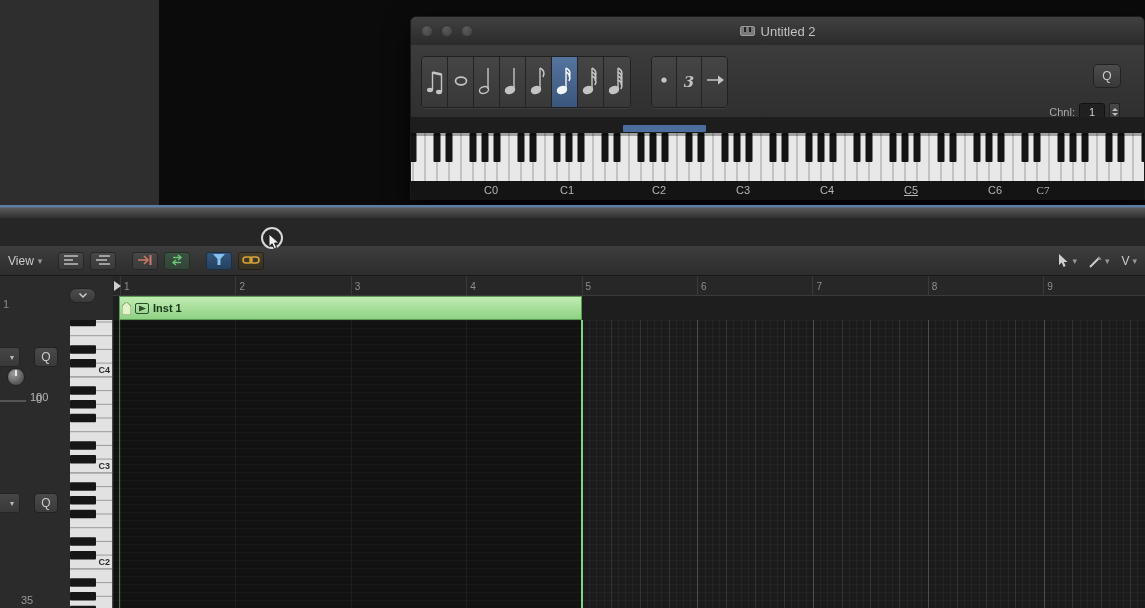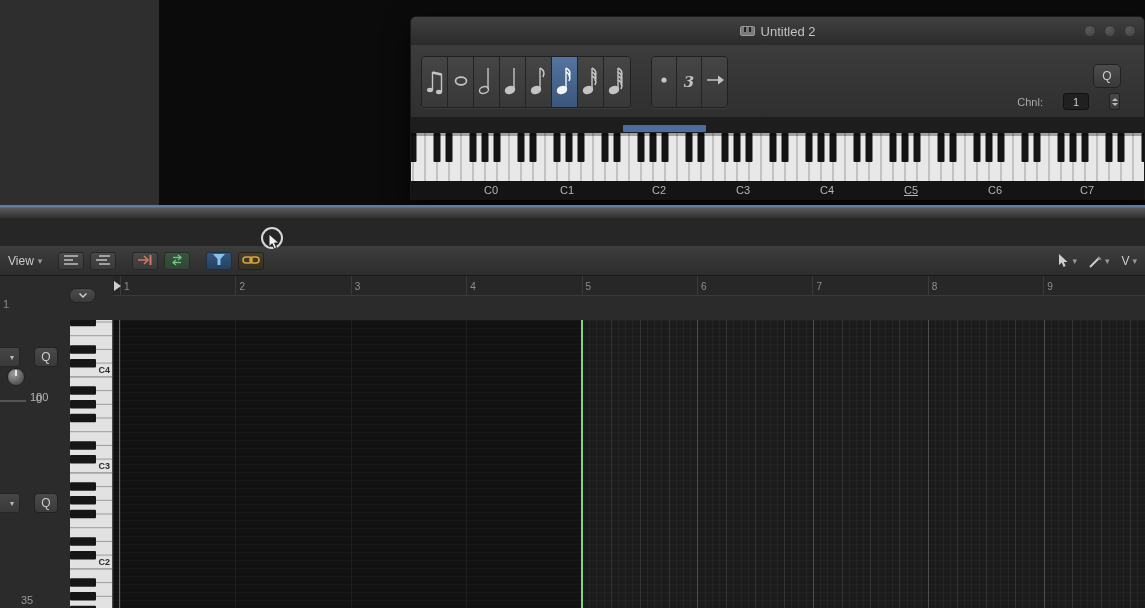--- a/index.html
+++ b/index.html
@@ -7,21 +7,21 @@
           font-family:"Liberation Sans",sans-serif;-webkit-font-smoothing:antialiased;}
 
   
   .bk-gray{position:absolute;left:0;top:0;width:159px;height:205px;background:#2e2e2e;}
   .bk-black{position:absolute;left:159px;top:0;width:986px;height:205px;background:#0b0b0b;}
 
   
   .window{position:absolute;left:410px;top:16px;width:735px;height:184px;background:#2f2f2f;
           border-radius:6px 6px 0 0;box-shadow:0 10px 26px rgba(0,0,0,.7);border:1px solid #1a1a1a;box-sizing:border-box;}
   .titlebar{height:28px;border-radius:5px 5px 0 0;background:linear-gradient(#404040,#2b2b2b);
-            border-bottom:1px solid #151515;position:relative;display:flex;align-items:center;justify-content:flex-end;}
+            border-bottom:1px solid #151515;position:relative;display:flex;align-items:center;}
   .tl-group{display:flex;margin-left:10px;}
   .tl{width:12px;height:12px;border-radius:50%;background:radial-gradient(circle at 35% 30%,#5a5a5a,#424242);
       border:1px solid #333;box-sizing:border-box;margin-right:8px;}
   .win-title{position:absolute;left:50%;transform:translateX(-50%);color:#c2c2c2;font-size:13px;
              display:flex;gap:6px;align-items:center;white-space:nowrap;}
 
   .controls{position:absolute;left:0;top:28px;width:100%;height:72px;background:linear-gradient(#3c3c3c,#2f2f2f);}
   .btn-group{position:absolute;top:11px;height:52px;display:flex;border:1px solid #202020;border-radius:4px;
              overflow:hidden;box-sizing:border-box;box-shadow:0 1px 0 rgba(255,255,255,.06);}
   .note-group{left:10px;}
@@ -31,21 +31,21 @@
         background:linear-gradient(#454545,#383838);border-right:1px solid #232323;box-sizing:border-box;}
   .nbtn{width:26px;} .abtn{width:25px;} .dbtn{width:37px;}
   .nbtn:last-child,.abtn:last-child,.dbtn:last-child{border-right:none;}
   .sel{background:linear-gradient(#54749e,#3a567c)!important;color:#f2f5fa!important;}
   .dbtn{font-family:"DejaVu Serif",serif;font-style:italic;font-weight:bold;font-size:15px;letter-spacing:-1px;}
   .trip{font-family:"DejaVu Serif",serif;font-style:italic;font-weight:bold;font-size:15px;}
 
   .q-btn{position:absolute;right:23px;top:19px;width:28px;height:24px;border-radius:5px;
          background:linear-gradient(#4c4c4c,#383838);border:1px solid #222;color:#ccc;font-size:12px;
          display:flex;align-items:center;justify-content:center;box-sizing:border-box;}
-  .chnl{position:absolute;right:24px;top:48px;display:flex;align-items:center;gap:20px;color:#a8a8a8;font-size:11px;}
+  .chnl{position:absolute;right:24px;top:58px;display:flex;align-items:center;gap:4px;color:#a8a8a8;font-size:11px;}
   .chnl-box{width:26px;height:17px;background:#202020;border:1px solid #111;border-radius:3px;color:#ccc;
             display:flex;align-items:center;justify-content:center;font-size:11px;box-sizing:border-box;}
   .stepper{width:11px;height:17px;background:linear-gradient(#484848,#383838);border:1px solid #222;border-radius:2px;
            display:flex;flex-direction:column;align-items:center;justify-content:center;gap:2px;box-sizing:border-box;}
   .stepper i{width:0;height:0;border-left:3px solid transparent;border-right:3px solid transparent;}
   .stepper .up{border-bottom:3px solid #bbb;} .stepper .dn{border-top:3px solid #bbb;}
 
   .kb-frame{position:absolute;left:0;top:100px;width:100%;height:16px;background:#1d1d1d;}
   .kb-range{position:absolute;left:212px;top:8px;width:83px;height:7px;background:#4c6e9e;border-radius:1px;}
   .kb-keys{position:absolute;left:0;top:116px;width:100%;height:48px;overflow:hidden;}
@@ -367,21 +367,21 @@
           <rect width="735" height="3" fill="rgba(0,0,0,.3)"></rect>
         </svg></div>
     <div class="kb-labels">
         <span style="left:56px;">C0</span>
         <span style="left:132px;">C1</span>
         <span style="left:224px;">C2</span>
         <span style="left:308px;">C3</span>
         <span style="left:392px;">C4</span>
         <span style="left:476px;text-decoration:underline;">C5</span>
         <span style="left:560px;">C6</span>
-        <span style="left:652px;">C7</span>
+        <span style="left:608px;font-family:Liberation Serif, serif;">C7</span>
       </div>
   </div>
 
   <div class="divider"></div>
 
   <div class="editor">
 
     <div class="toolbar">
       <div class="view-btn">
         <span>View</span>
@@ -498,20 +498,32 @@
           <div class="tick" style="left:584.0px;"></div>
           <div class="num" style="left:588.0px;">6</div>
           <div class="tick" style="left:699.4px;"></div>
           <div class="num" style="left:703.4px;">7</div>
           <div class="tick" style="left:814.8px;"></div>
           <div class="num" style="left:818.8px;">8</div>
           <div class="tick" style="left:930.2px;"></div>
           <div class="num" style="left:934.2px;">9</div>
         </div>
 
+      <div class="region-row">
+        <div class="region-hdr">
+          <svg width="9" height="13">
+              <polygon points="0,4 4.5,0 9,4 9,13 0,13" fill="#e3f2c9" stroke="#7a9a5a" stroke-width="1"></polygon>
+            </svg>
+          <svg width="14" height="11">
+              <rect x="0.5" y="0.5" width="13" height="10" rx="1.5" fill="none" stroke="#2c4d2c"></rect>
+              <polygon points="4,2.5 11,5.5 4,8.5" fill="#2c4d2c"></polygon>
+            </svg>
+          <span>Inst 1</span>
+        </div>
+      </div>
 
       <div class="vkeys"><svg width="43" height="288">
             <rect width="43" height="288" fill="#e2e2e2"></rect>
             <line x1="0" y1="2.0" x2="43" y2="2.0" stroke="#9b9b9b" stroke-width="1"></line>
             <line x1="0" y1="15.7" x2="43" y2="15.7" stroke="#9b9b9b" stroke-width="1"></line>
             <line x1="0" y1="29.4" x2="43" y2="29.4" stroke="#9b9b9b" stroke-width="1"></line>
             <line x1="0" y1="43.1" x2="43" y2="43.1" stroke="#9b9b9b" stroke-width="1"></line>
             <line x1="0" y1="56.9" x2="43" y2="56.9" stroke="#9b9b9b" stroke-width="1"></line>
             <rect x="0" y="-2.3" width="26" height="8.5" rx="1" fill="#161616"></rect>
             <rect x="0" y="25.2" width="26" height="8.5" rx="1" fill="#161616"></rect>

